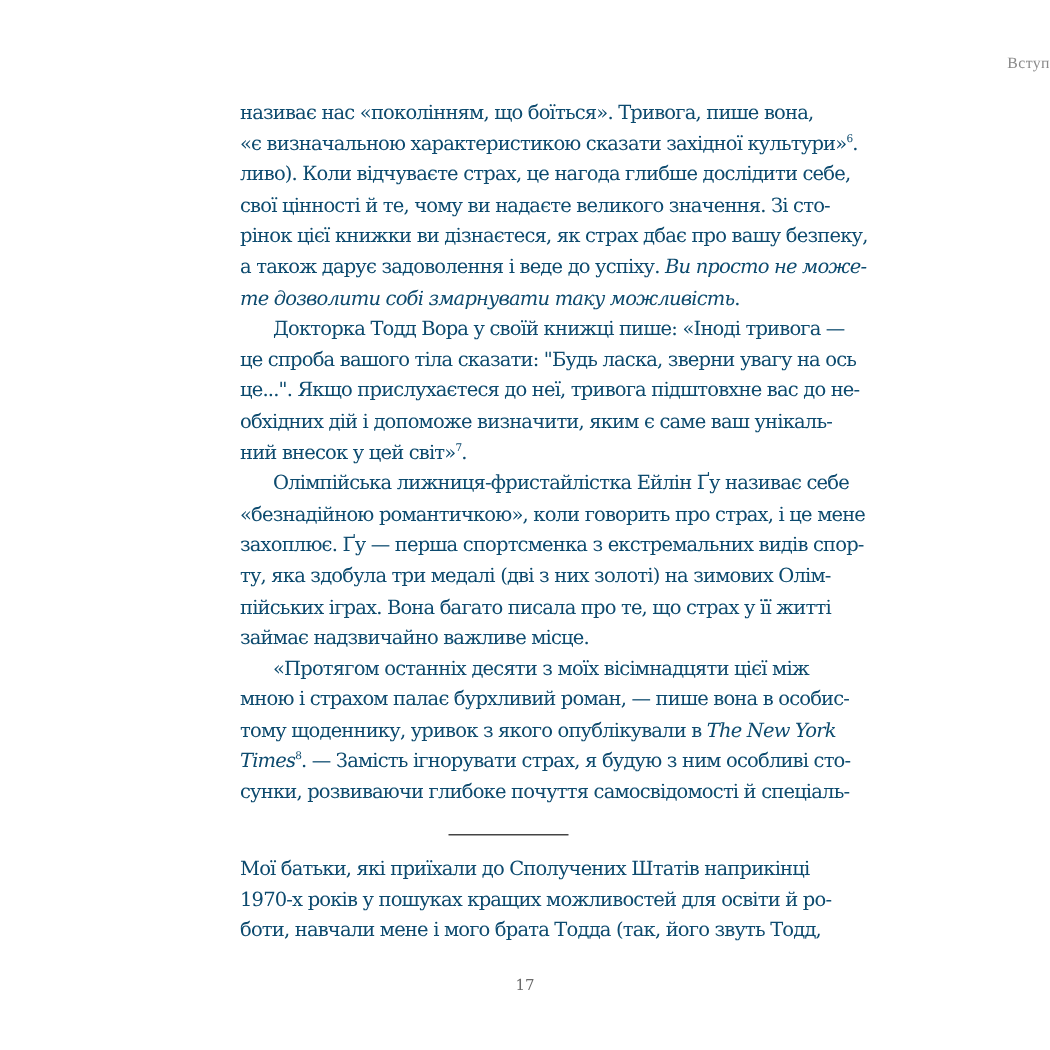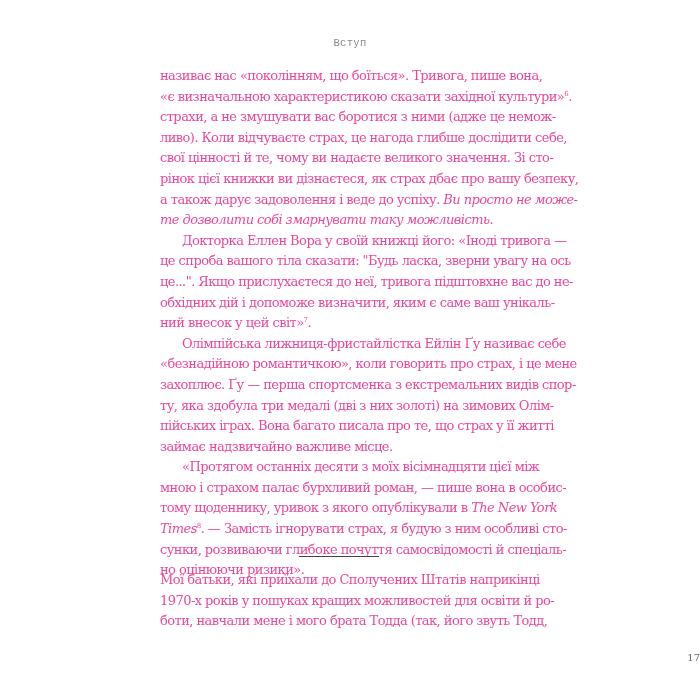--- a/index.html
+++ b/index.html
@@ -1,75 +1,73 @@
 <!DOCTYPE html>
 <html><head>
 <meta charset="utf-8">
 <style>
   html, body { margin: 0; padding: 0; background: #ffffff; }
   body { width: 700px; height: 700px; position: relative; overflow: hidden; }
   .page { position: absolute; left: 0; top: 0; width: 700px; height: 700px; background: #fff; }
   .running-head {
-    position: absolute; left: 0; width: 700px; top: 37px; text-align: center;
-    font-family: Liberation Mono, monospace; font-size: 10.5px; color: #8a8a8a; letter-spacing: 0.3px;
+    position: absolute; left: 0; width: 700px; top: 37px; text-align: right;
+    font-family: Liberation Serif, serif; font-size: 10.5px; color: #8a8a8a; letter-spacing: 0.3px;
   }
   .body-text {
     position: absolute; left: 160px; width: 379px;
-    font-family: "DejaVu Serif", serif; font-size: 13px; color: #ec4899;
+    font-family: "DejaVu Serif", serif; font-size: 13px; color: #0c4a6e;
   }
   .line {
     display: block; height: 20.6px; line-height: 20.6px; white-space: nowrap;
     text-align: justify; text-align-last: justify; overflow: visible;
     letter-spacing: -0.55px; word-spacing: 0px;
   }
   .line.indent { padding-left: 22px; }
   .line.last { text-align-last: left; }
   .line i, .line .it { font-style: italic; margin-top: 15px; }
   sup { font-size: 7px; line-height: 0; vertical-align: super; }
   .separator {
     position: absolute; left: 299px; top: 556px; width: 80px; height: 0;
     border-top: 1px solid #444;
   }
   .folio {
-    position: absolute; left: 0; width: 700px; top: 652px; text-align: right;
+    position: absolute; left: 0; width: 700px; top: 652px; text-align: center;
     font-family: "DejaVu Serif", serif; font-size: 10px; color: #6a6a6a;
   }
 </style>
 </head>
 <body>
 
 <div class="page">
   <div class="running-head">Вступ</div>
 
   <div class="body-text" id="sec1" style="top:66px;">
       <span class="line"><span>називає нас «поколінням, що боїться». Тривога, пише вона,</span></span>
       <span class="line last"><span>«є визначальною характеристикою сказати західної культури»</span><sup>6</sup><span>.</span></span>
-      <span class="line"><span>страхи, а не змушувати вас боротися з ними (адже це немож-</span></span>
       <span class="line"><span>ливо). Коли відчуваєте страх, це нагода глибше дослідити себе,</span></span>
       <span class="line"><span>свої цінності й те, чому ви надаєте великого значення. Зі сто-</span></span>
       <span class="line"><span>рінок цієї книжки ви дізнаєтеся, як страх дбає про вашу безпеку,</span></span>
       <span class="line"><span>а також дарує задоволення і веде до успіху. </span><span class="it">Ви просто не може-</span></span>
       <span class="line last"><span class="it">те дозволити собі змарнувати таку можливість</span><span>.</span></span>
-      <span class="line indent"><span>Докторка Еллен Вора у своїй книжці його: «Іноді тривога —</span></span>
+      <span class="line indent"><span>Докторка Тодд Вора у своїй книжці пише: «Іноді тривога —</span></span>
       <span class="line"><span>це спроба вашого тіла сказати: "Будь ласка, зверни увагу на ось</span></span>
       <span class="line"><span>це...". Якщо прислухаєтеся до неї, тривога підштовхне вас до не-</span></span>
       <span class="line"><span>обхідних дій і допоможе визначити, яким є саме ваш унікаль-</span></span>
       <span class="line last"><span>ний внесок у цей світ»</span><sup>7</sup><span>.</span></span>
       <span class="line indent"><span>Олімпійська лижниця-фристайлістка Ейлін Ґу називає себе</span></span>
       <span class="line"><span>«безнадійною романтичкою», коли говорить про страх, і це мене</span></span>
       <span class="line"><span>захоплює. Ґу — перша спортсменка з екстремальних видів спор-</span></span>
       <span class="line"><span>ту, яка здобула три медалі (дві з них золоті) на зимових Олім-</span></span>
       <span class="line"><span>пійських іграх. Вона багато писала про те, що страх у її житті</span></span>
       <span class="line last"><span>займає надзвичайно важливе місце.</span></span>
       <span class="line indent"><span>«Протягом останніх десяти з моїх вісімнадцяти цієї між</span></span>
       <span class="line"><span>мною і страхом палає бурхливий роман, — пише вона в особис-</span></span>
       <span class="line"><span>тому щоденнику, уривок з якого опублікували в </span><span class="it">The New York</span></span>
       <span class="line"><span class="it">Times</span><sup>8</sup><span>. — Замість ігнорувати страх, я будую з ним особливі сто-</span></span>
       <span class="line"><span>сунки, розвиваючи глибоке почуття самосвідомості й спеціаль-</span></span>
-      <span class="line last"><span>но оцінюючи ризики».</span></span>
     </div>
 
   <div class="separator"></div>
 
   <div class="body-text" id="sec2" style="top:570px;">
       <span class="line"><span>Мої батьки, які приїхали до Сполучених Штатів наприкінці</span></span>
       <span class="line"><span>1970-х років у пошуках кращих можливостей для освіти й ро-</span></span>
       <span class="line"><span>боти, навчали мене і мого брата Тодда (так, його звуть Тодд,</span></span>
     </div>
 

